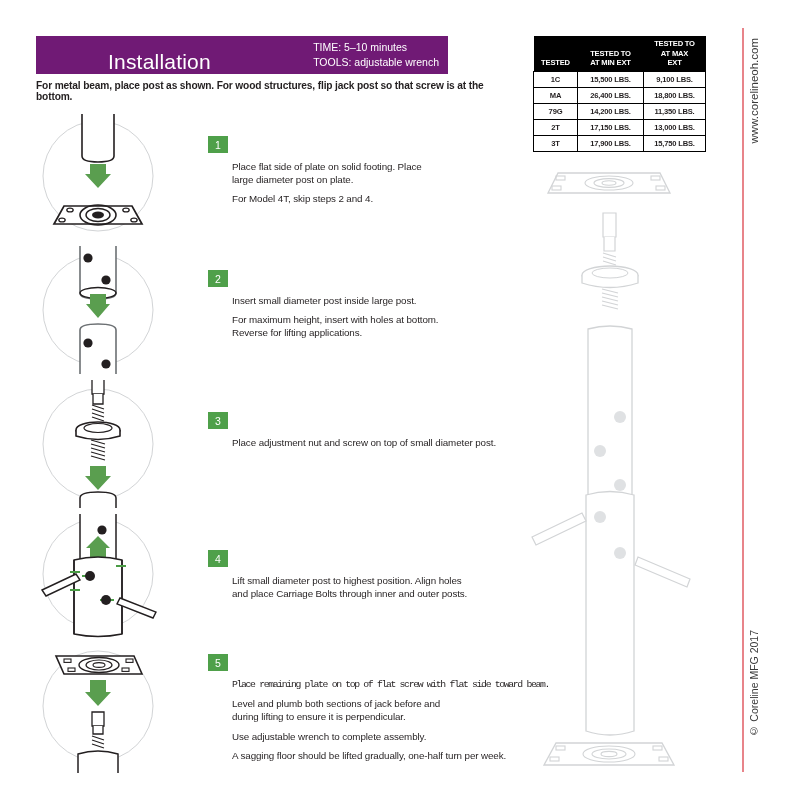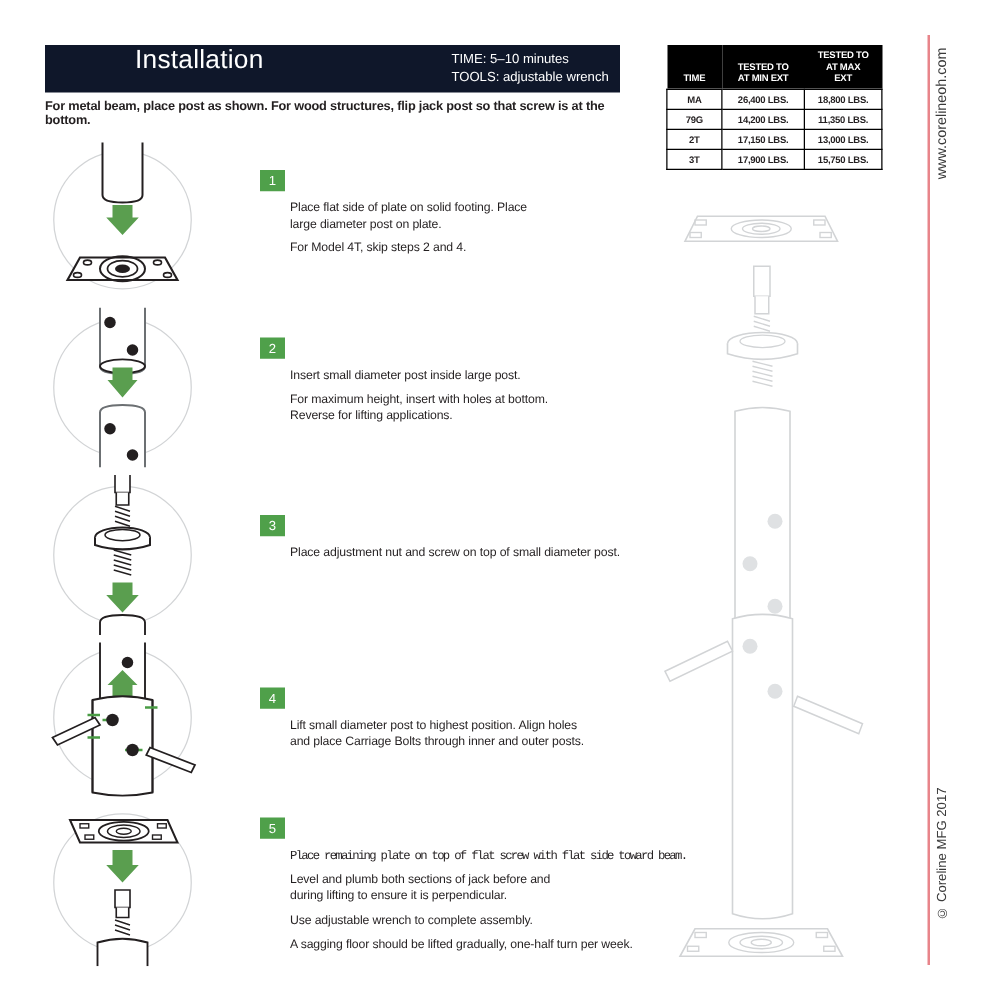--- a/index.html
+++ b/index.html
@@ -8,23 +8,23 @@
     background:#ffffff;
     font-family:"Liberation Sans",sans-serif;
     color:#231f20;
     overflow:hidden;
     position:relative;
   }
   .page{position:absolute;inset:0;}
 
   
   .header{
-    position:absolute;left:36px;top:36px;width:460px;height:38px;
-    background:#0f172a;
-    display:flex;align-items:flex-start;
+    position:absolute;left:36px;top:36px;width:412px;height:38px;
+    background:#701a75;
+    display:flex;align-items:flex-end;
   }
   .header-title{
     color:#ffffff;font-size:21px;font-weight:400;
     margin-left:72px;letter-spacing:.2px;
   }
   .header-meta{
     position:absolute;right:9px;top:4px;text-align:left;
     color:#ffffff;font-size:10.5px;line-height:15px;
   }
   .header-meta div{white-space:nowrap;}
@@ -107,34 +107,39 @@
       <div>TOOLS: adjustable wrench</div>
     </div>
   </div>
 
   <div class="intro">For metal beam, place post as shown. For wood structures, flip jack post so that screw is at the bottom.</div>
 
   <table class="spec-table">
     <thead>
       <tr>
         <th class="c0">
-          <span>TIME</span>
+          <span>TESTED</span>
         </th>
         <th class="c1">
           <span>TESTED TO</span><br>
           <span>AT MIN EXT</span>
         </th>
         <th class="c2">
           <span>TESTED TO</span><br>
           <span>AT MAX</span><br>
           <span>EXT</span>
         </th>
       </tr>
     </thead>
     <tbody>
+      <tr>
+        <td>1C</td>
+        <td>15,500 LBS.</td>
+        <td>9,100 LBS.</td>
+      </tr>
       <tr>
         <td>MA</td>
         <td>26,400 LBS.</td>
         <td>18,800 LBS.</td>
       </tr>
       <tr>
         <td>79G</td>
         <td>14,200 LBS.</td>
         <td>11,350 LBS.</td>
       </tr>

